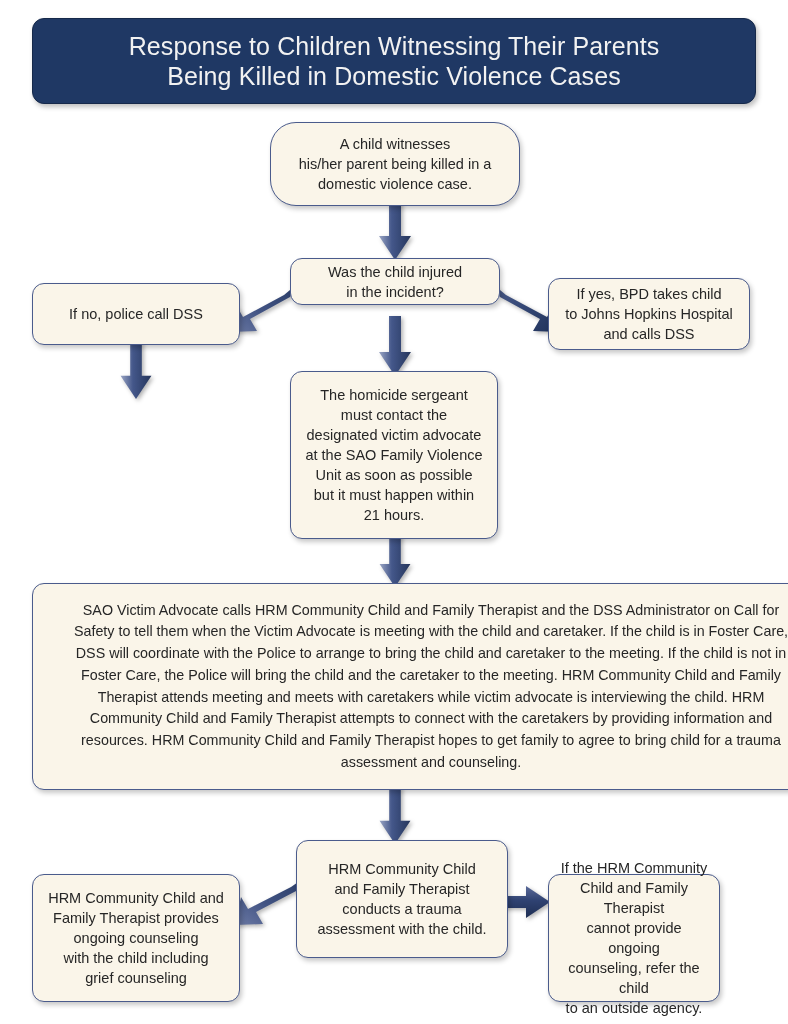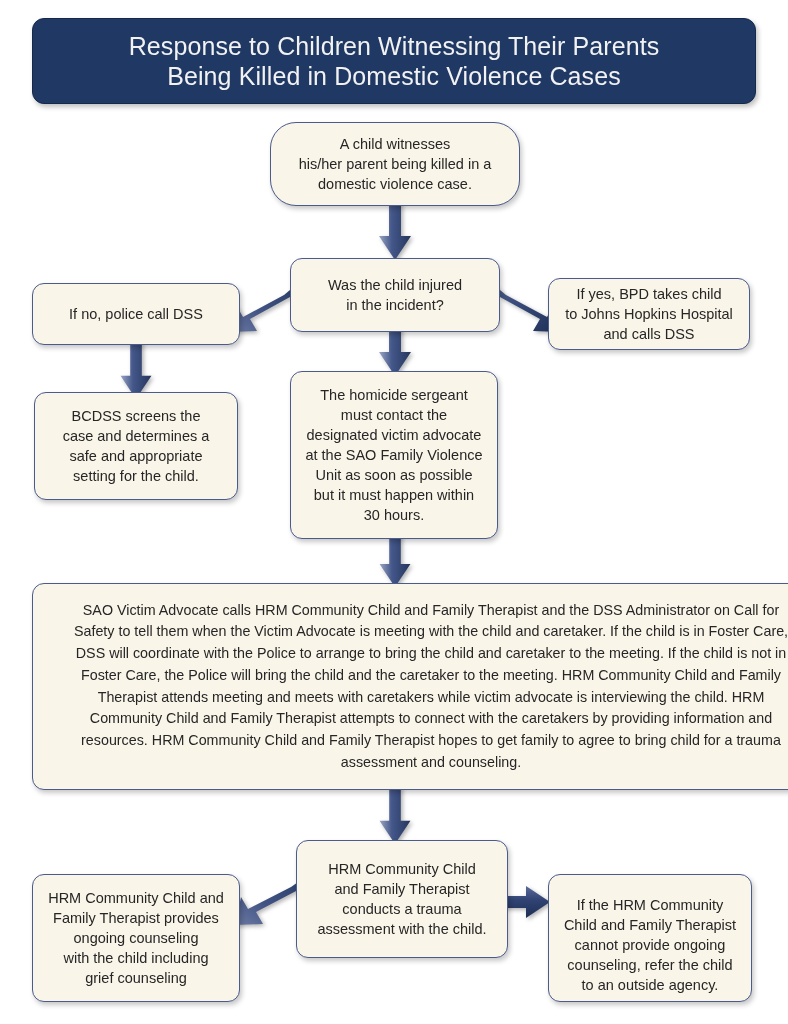--- a/index.html
+++ b/index.html
@@ -60,29 +60,29 @@
   }
   .node .node-text {
     white-space: pre-line;
     padding: 6px 10px;
     line-height: 1.38;
     font-size: 14.5px;
   }
 
   
   #n-witness   { left: 270px; top: 122px; width: 250px; height: 84px; border-radius: 26px; }
-  #n-injured   { left: 290px; top: 258px; width: 210px; height: 74px; }
+  #n-injured   { left: 290px; top: 258px; width: 210px; height: 47px; }
   #n-ifno      { left: 32px;  top: 283px; width: 208px; height: 62px; }
   #n-ifyes     { left: 548px; top: 278px; width: 202px; height: 72px; }
   #n-bcdss     { left: 34px;  top: 392px; width: 204px; height: 108px; }
   #n-sergeant  { left: 290px; top: 371px; width: 208px; height: 168px; }
   #n-bigpara   { left: 32px;  top: 583px; width: 788px; height: 207px; padding-left: 10px; }
   #n-trauma    { left: 296px; top: 840px; width: 212px; height: 118px; }
   #n-ongoing   { left: 32px;  top: 874px; width: 208px; height: 128px; }
-  #n-outside   { left: 548px; top: 874px; width: 204px; height: 128px; align-items: flex-end; }
+  #n-outside   { left: 548px; top: 874px; width: 172px; height: 128px; }
 
   #n-bigpara .node-text {
     font-size: 14.3px;
     line-height: 1.52;
     padding: 10px 22px;
   }
 
   
   .arrow { position: absolute; z-index: 2; }
   .arrow svg { display: block; overflow: visible; }
@@ -230,35 +230,29 @@
   <div class="node" id="n-ifno">
     <div class="node-text">If no, police call DSS</div>
   </div>
 
   <div class="node" id="n-ifyes">
     <div class="node-text">If yes, BPD takes child
 to Johns Hopkins Hospital
 and calls DSS</div>
   </div>
 
-  <div class="node" id="n-bcdss">
-    <div class="node-text">BCDSS screens the
-case and determines a
-safe and appropriate
-setting for the child.</div>
-  </div>
 
   <div class="node" id="n-sergeant">
     <div class="node-text">The homicide sergeant
 must contact the
 designated victim advocate
 at the SAO Family Violence
 Unit as soon as possible
 but it must happen within
-30 hours.</div>
+21 hours.</div>
   </div>
 
   <div class="node" id="n-bigpara">
     <div class="node-text">SAO Victim Advocate calls HRM Community Child and Family Therapist and the DSS Administrator on Call for Safety to tell them when the Victim Advocate is meeting with the child and caretaker.  If the child is in Foster Care, DSS will coordinate with the Police to arrange to bring the child and caretaker to the meeting.  If the child is not in Foster Care, the Police will bring the child and the caretaker to the meeting.  HRM Community Child and Family Therapist attends meeting and meets with caretakers while victim advocate is interviewing the child.  HRM Community Child and Family Therapist attempts to connect with the caretakers by providing information and resources.  HRM Community Child and Family Therapist hopes to get family to agree to bring child for a trauma assessment and counseling.</div>
   </div>
 
   <div class="node" id="n-trauma">
     <div class="node-text">HRM Community Child
 and Family Therapist
 conducts a trauma

